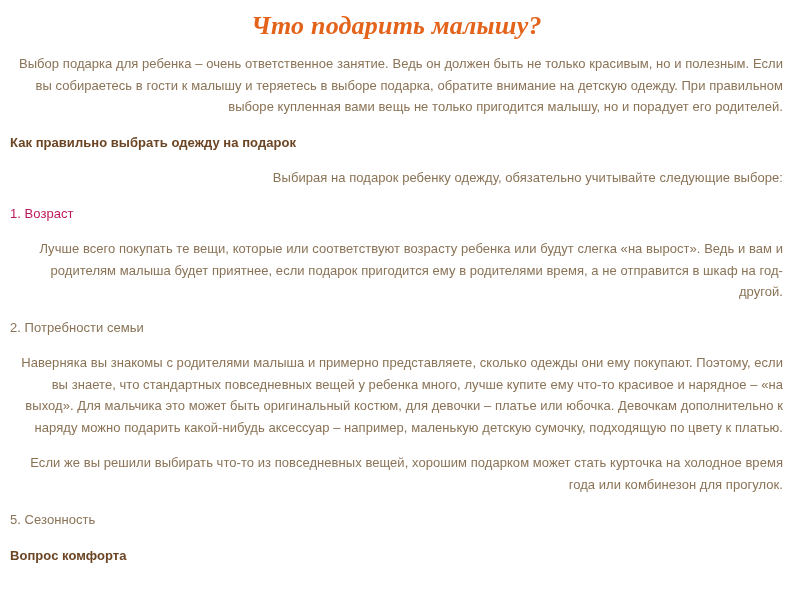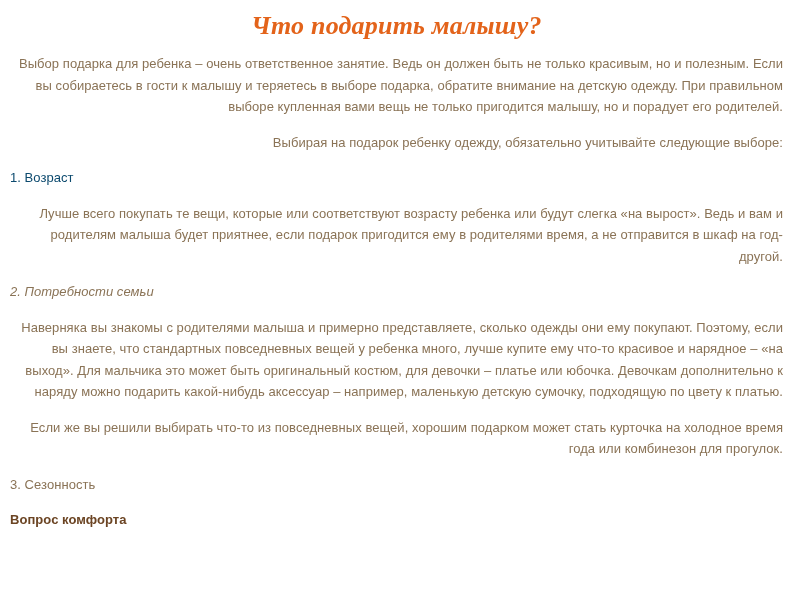--- a/index.html
+++ b/index.html
@@ -75,23 +75,24 @@
 </style>
 </head>
 <body>
 
 <div class="page" style="background: rgb(255, 255, 255);">
 
   <h1 class="article-title" style="color: rgb(227, 99, 26);">Что подарить малышу?</h1>
 
   <div class="body-block">
       <p class="para" style="color: rgb(138, 115, 86);">Выбор подарка для ребенка – очень ответственное занятие. Ведь он должен быть не только красивым, но и полезным. Если вы собираетесь в гости к малышу и теряетесь в выборе подарка, обратите внимание на детскую одежду. При правильном выборе купленная вами вещь не только пригодится малышу, но и порадует его родителей.</p>
+      <h2 class="subhead" style="color: rgb(107, 68, 35);">Как правильно выбрать одежду на подарок</h2>
       <p class="para" style="color: rgb(138, 115, 86);">Выбирая на подарок ребенку одежду, обязательно учитывайте следующие выборе:</p>
-      <p class="list-item" style="color: #0c4a6e;">1. Возраст</p>
+      <p class="list-item" style="color: #be185d;">1. Возраст</p>
       <p class="para" style="color: rgb(138, 115, 86);">Лучше всего покупать те вещи, которые или соответствуют возрасту ребенка или будут слегка «на вырост». Ведь и вам и родителям малыша будет приятнее, если подарок пригодится ему в родителями время, а не отправится в шкаф на год-другой.</p>
-      <p class="list-item" style="color: rgb(138, 115, 86); font-style: italic;">2. Потребности семьи</p>
+      <p class="list-item" style="color: rgb(138, 115, 86);">2. Потребности семьи</p>
       <p class="para" style="color: rgb(138, 115, 86);">Наверняка вы знакомы с родителями малыша и примерно представляете, сколько одежды они ему покупают. Поэтому, если вы знаете, что стандартных повседневных вещей у ребенка много, лучше купите ему что-то красивое и нарядное – «на выход». Для мальчика это может быть оригинальный костюм, для девочки – платье или юбочка. Девочкам дополнительно к наряду можно подарить какой-нибудь аксессуар – например, маленькую детскую сумочку, подходящую по цвету к платью.</p>
       <p class="para" style="color: rgb(138, 115, 86);">Если же вы решили выбирать что-то из повседневных вещей, хорошим подарком может стать курточка на холодное время года или комбинезон для прогулок.</p>
-      <p class="list-item" style="color: rgb(138, 115, 86);">3. Сезонность</p>
+      <p class="list-item" style="color: rgb(138, 115, 86);">5. Сезонность</p>
       <h2 class="subhead" style="color: rgb(107, 68, 35);">Вопрос комфорта</h2>
     </div>
 
 </div>
 
 </body></html>

